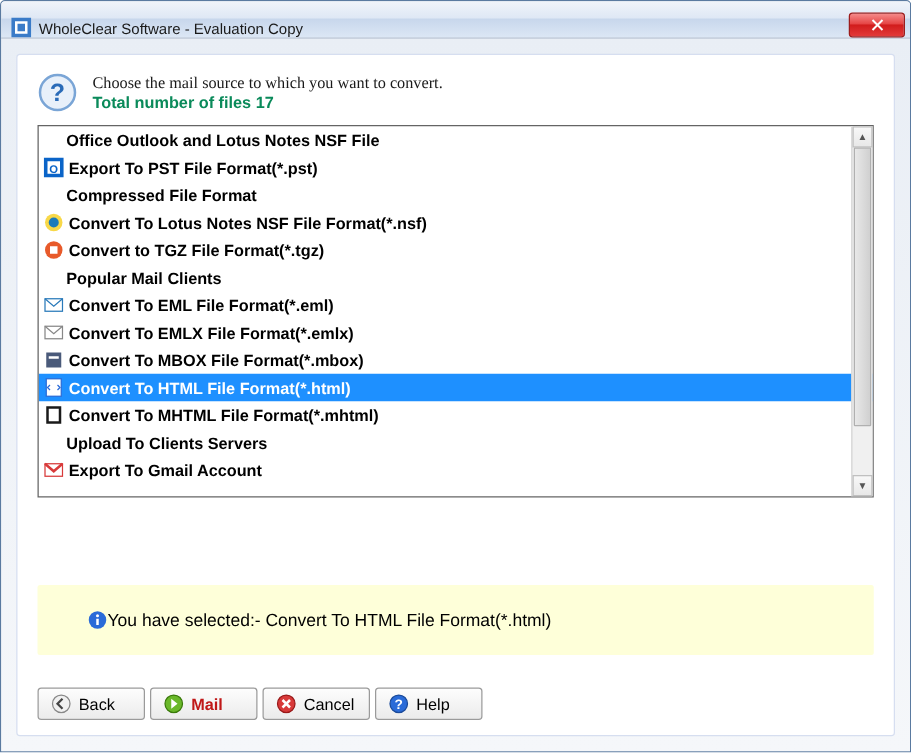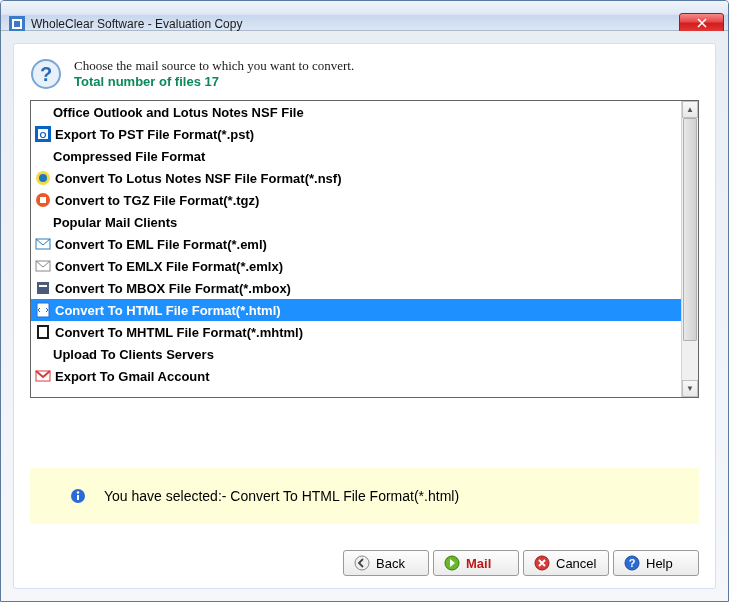--- a/index.html
+++ b/index.html
@@ -1,20 +1,20 @@
 <!DOCTYPE html>
 <html><head>
   <meta charset="utf-8">
   <style>
     * { margin: 0; padding: 0; box-sizing: border-box; font-family: "Segoe UI", Tahoma, sans-serif; }
     body { background: #fff; width: 729px; height: 602px; overflow: hidden; }
     
     .window { width: 729px; height: 602px; display: flex; flex-direction: column; border: 1px solid #5a7aa0; border-radius: 4px 4px 0 0; overflow: hidden; }
     
-    .titlebar { height: 30px; background: linear-gradient(to bottom, #f0f4fa 0%, #dfe8f5 45%, #c8d7ec 50%, #dce7f5 100%); display: flex; align-items: center; padding: 16px 4px 0 8px; border-bottom: 1px solid #aab8cc; }
+    .titlebar { height: 30px; background: linear-gradient(to bottom, #f0f4fa 0%, #dfe8f5 45%, #c8d7ec 50%, #dce7f5 100%); display: flex; align-items: flex-end; padding: 16px 4px 0 8px; border-bottom: 1px solid #aab8cc; }
     .titlebar-icon { width: 16px; height: 16px; margin-right: 6px; }
     .titlebar-title { font-size: 12px; color: #1a1a1a; flex: 1; }
     .close-btn { width: 45px; height: 20px; background: linear-gradient(to bottom, #f58a8a 0%, #e54545 45%, #d11c1c 50%, #e23a3a 100%); border: 1px solid #9c1c1c; border-radius: 3px; display: flex; align-items: center; justify-content: center; cursor: pointer; margin-top: -2px; }
     .close-x { color: #fff; font-size: 11px; font-weight: bold; }
     
     .content-outer { flex: 1; background: linear-gradient(to bottom, #e9eef5, #f5f7fa); padding: 12px; }
     .content-inner { width: 100%; height: 100%; background: #fff; border: 1px solid #d6def0; border-radius: 3px; padding: 14px 16px 12px 16px; display: flex; flex-direction: column; }
     
     .header-row { display: flex; align-items: flex-start; gap: 12px; margin-bottom: 10px; }
     .help-icon { width: 32px; height: 32px; flex-shrink: 0; }
@@ -29,25 +29,25 @@
     .list-item { color: #000; font-weight: bold; }
     .list-item .row-icon { width: 16px; height: 16px; margin-right: 4px; flex-shrink: 0; }
     .list-item.selected { background: #1e90ff; color: #fff; }
     .scrollbar { position: absolute; right: 0; top: 0; bottom: 0; width: 17px; background: #f0f0f0; border-left: 1px solid #d4d4d4; display: flex; flex-direction: column; }
     .sb-btn { height: 17px; background: linear-gradient(to bottom, #f8f8f8, #e8e8e8); border: 1px solid #c0c0c0; display: flex; align-items: center; justify-content: center; font-size: 8px; color: #555; }
     .sb-track { flex: 1; position: relative; }
     .sb-thumb { position: absolute; left: 1px; right: 1px; top: 0; height: 85%; background: linear-gradient(to right, #e8e8e8, #d0d0d0); border: 1px solid #b0b0b0; border-radius: 1px; }
     
     .spacer { flex: 1; }
     
-    .info-box { background: #feffd9; border-radius: 2px; padding: 20px 40px; display: flex; align-items: center; gap: 18px; margin-bottom: 20px; }
+    .info-box { background: #feffd9; border-radius: 2px; padding: 20px 40px; display: flex; align-items: center; margin-bottom: 20px; }
     .info-icon { width: 16px; height: 16px; flex-shrink: 0; }
     .info-text { font-size: 14px; color: #000; }
     
-    .button-row { display: flex; justify-content: flex-end; gap: 4px; padding-top: 6px; }
+    .button-row { display: flex; gap: 4px; padding-top: 6px; }
     .btn { min-width: 86px; height: 26px; background: linear-gradient(to bottom, #fdfdfd, #ebebeb); border: 1px solid #9a9a9a; border-radius: 3px; display: flex; align-items: center; padding: 0 10px; gap: 6px; font-size: 13px; cursor: pointer; }
     .btn-icon { width: 16px; height: 16px; flex-shrink: 0; }
     .btn-label { flex: 1; text-align: left; }
     .btn-next .btn-label { color: #c01818; font-weight: bold; }
   </style>
 </head>
 <body>
 
 <div class="window">
   <div class="titlebar">

